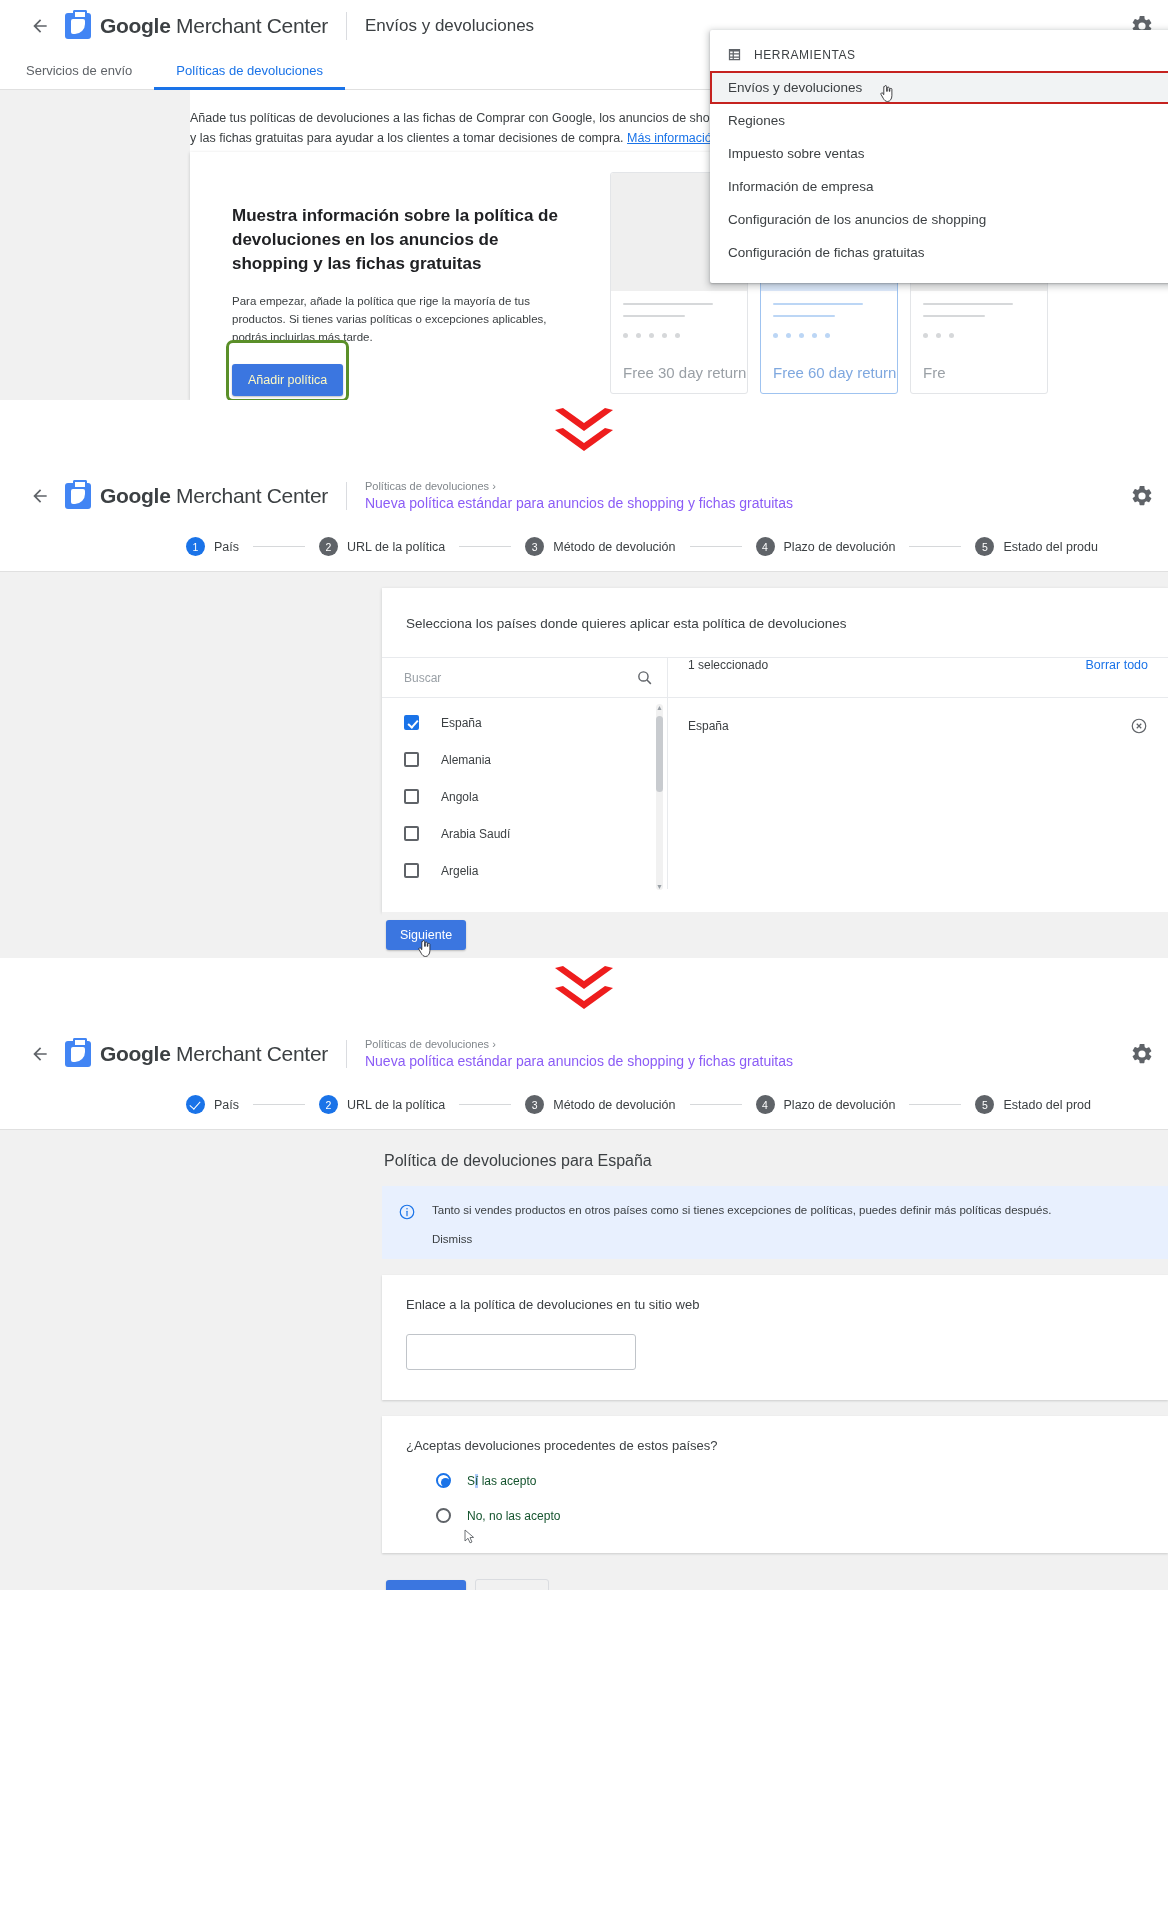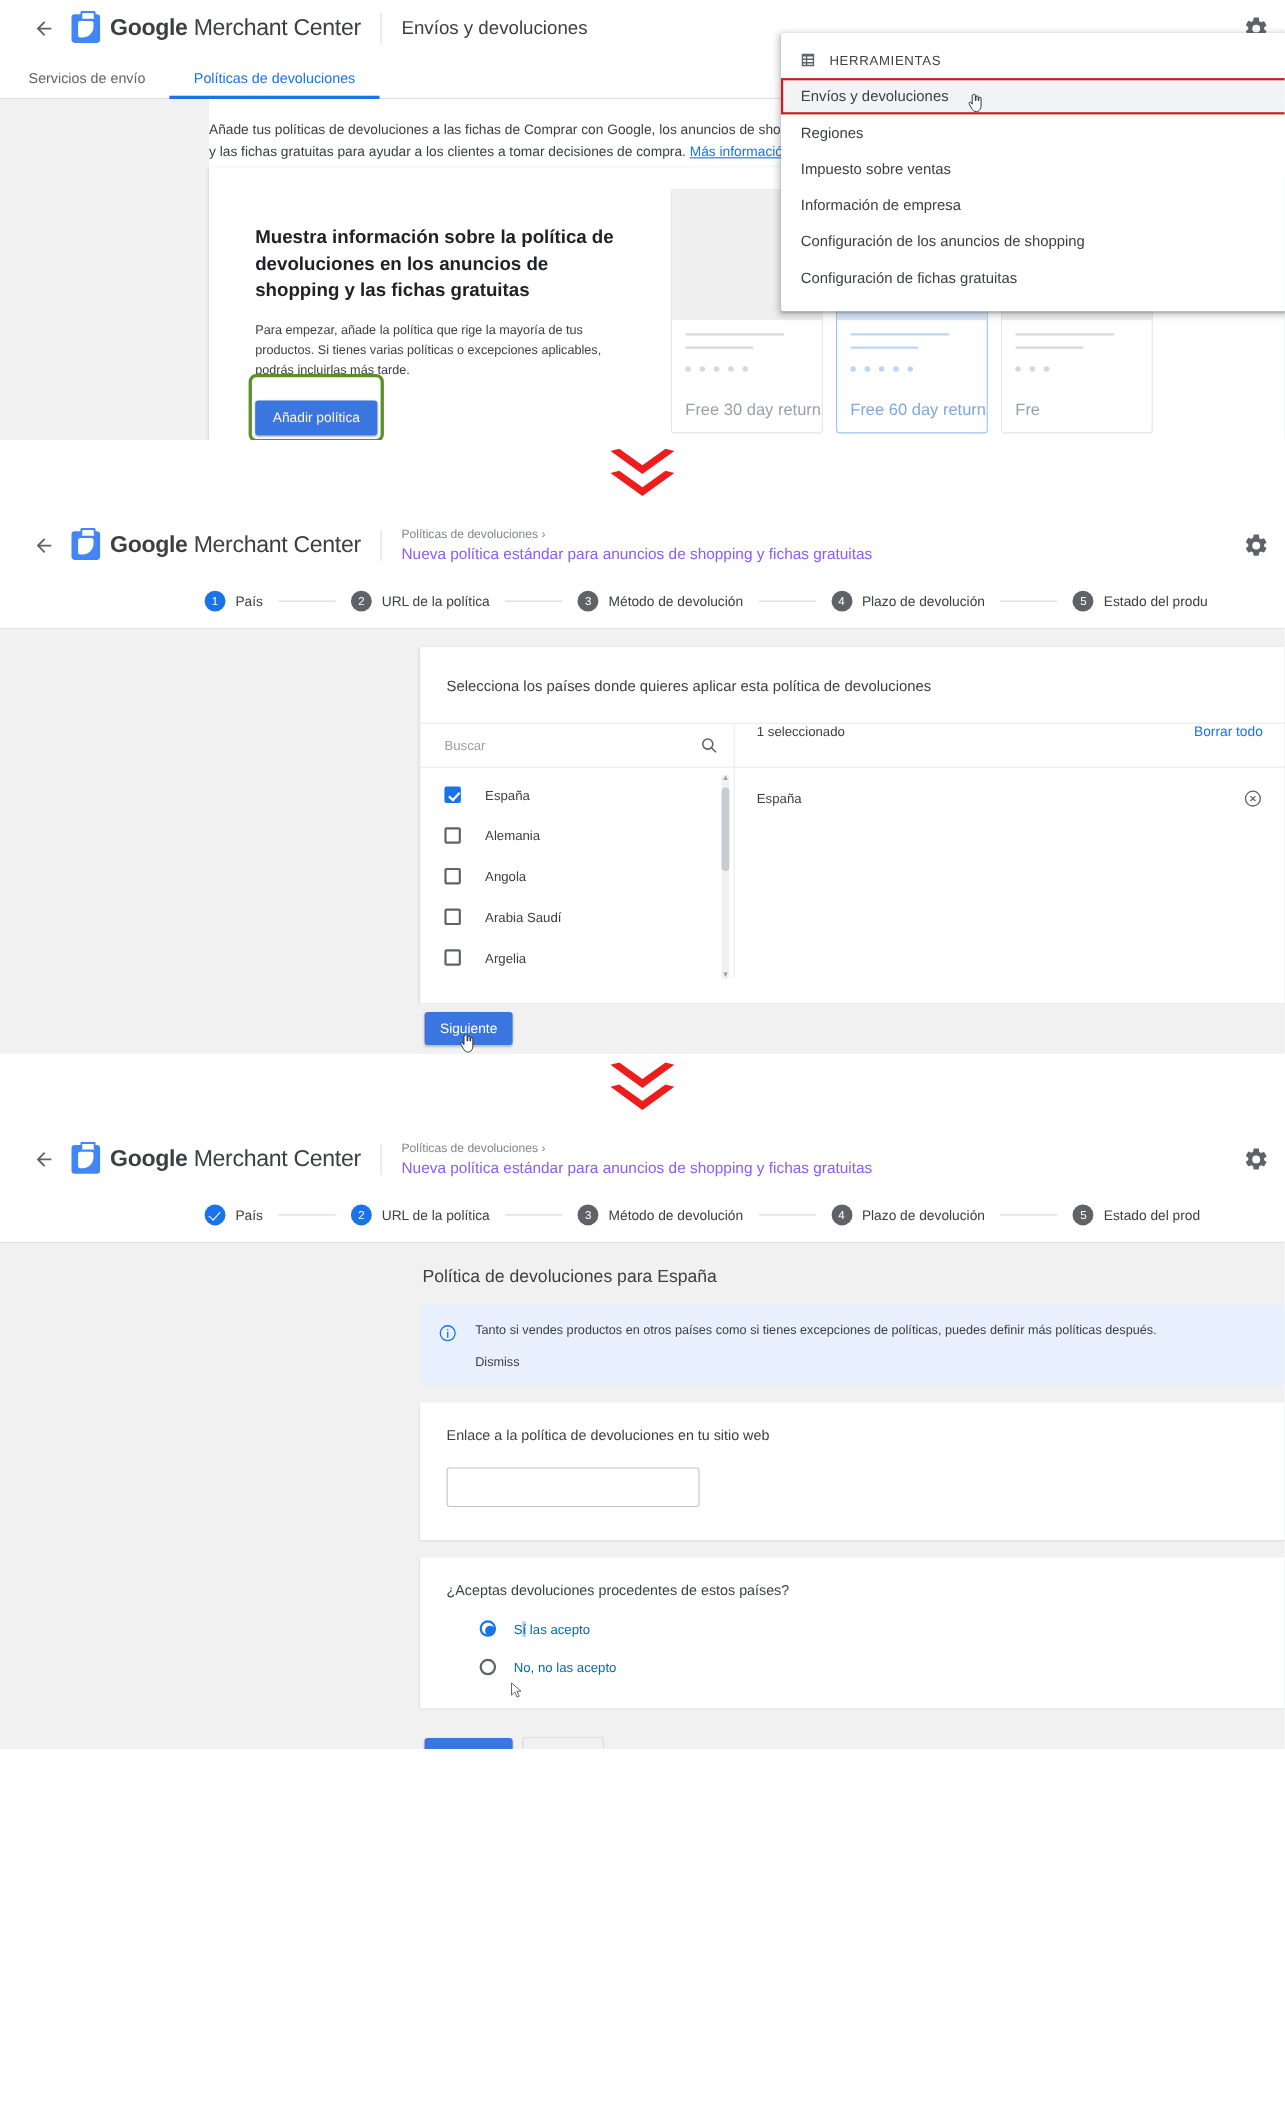--- a/index.html
+++ b/index.html
@@ -497,21 +497,21 @@
     margin-top: 22px;
     width: 230px; height: 36px;
     border: 1px solid #c0c4c9;
     border-radius: 3px;
     background:#fff;
     font-family:inherit;
     font-size:12px;
     padding: 0 10px;
     outline:none;
   }
-  .radio-row { display:flex; align-items:center; margin-top: 20px; padding-left: 30px; font-size:12px; color:#0369a1; }
+  .radio-row { display:flex; align-items:center; margin-top: 20px; padding-left: 30px; font-size:12px; color:#14532d; }
   .radio {
     width:15px; height:15px; border-radius:50%;
     border:2px solid #5f6368;
     margin-right: 16px; flex:0 0 auto; position:relative;
   }
   .radio.sel { border-color:#1a73e8; }
   .radio.sel::after {
     content:""; position:absolute; left:3px; top:3px;
     width:9px; height:9px; border-radius:50%; background:#1a73e8;
   }

